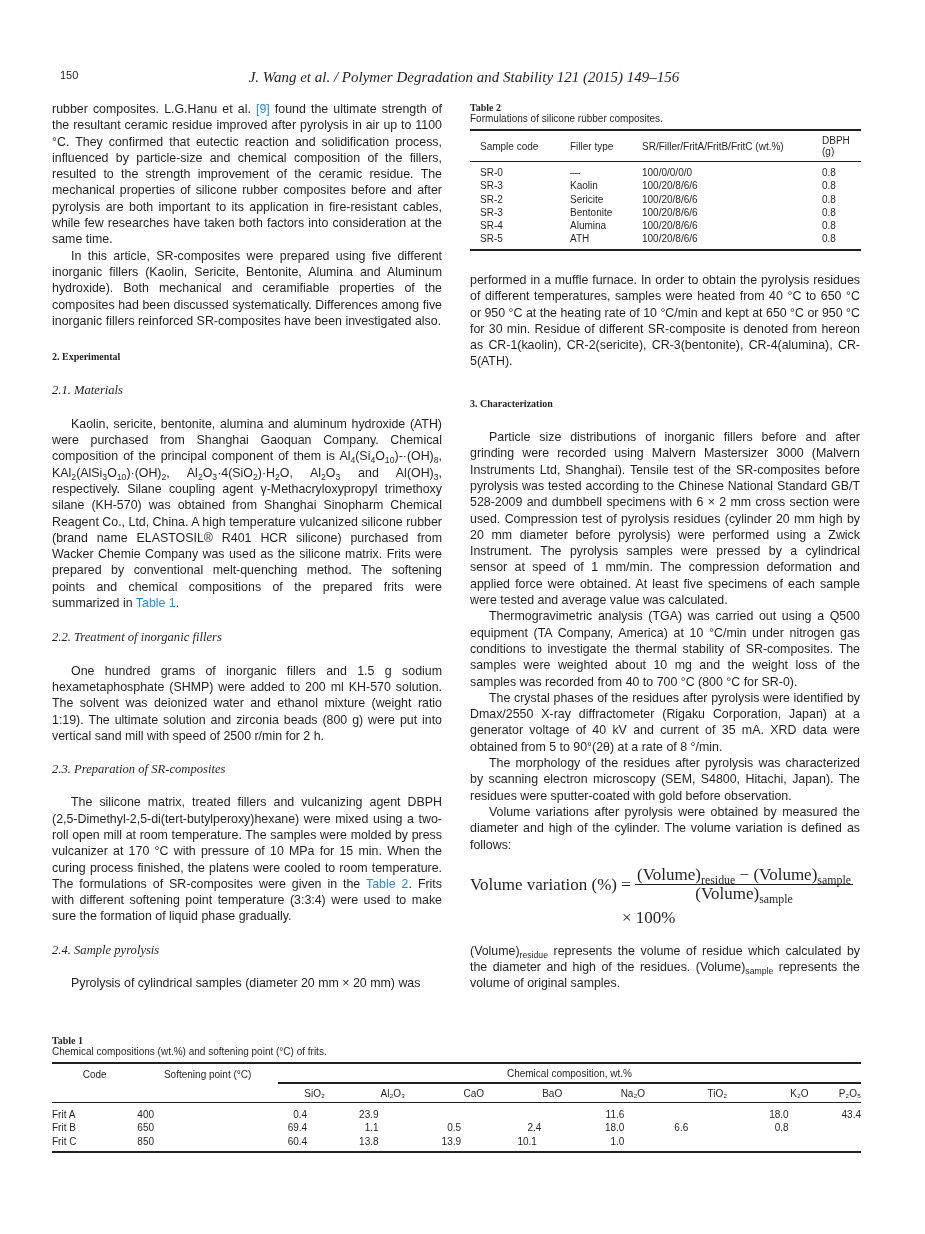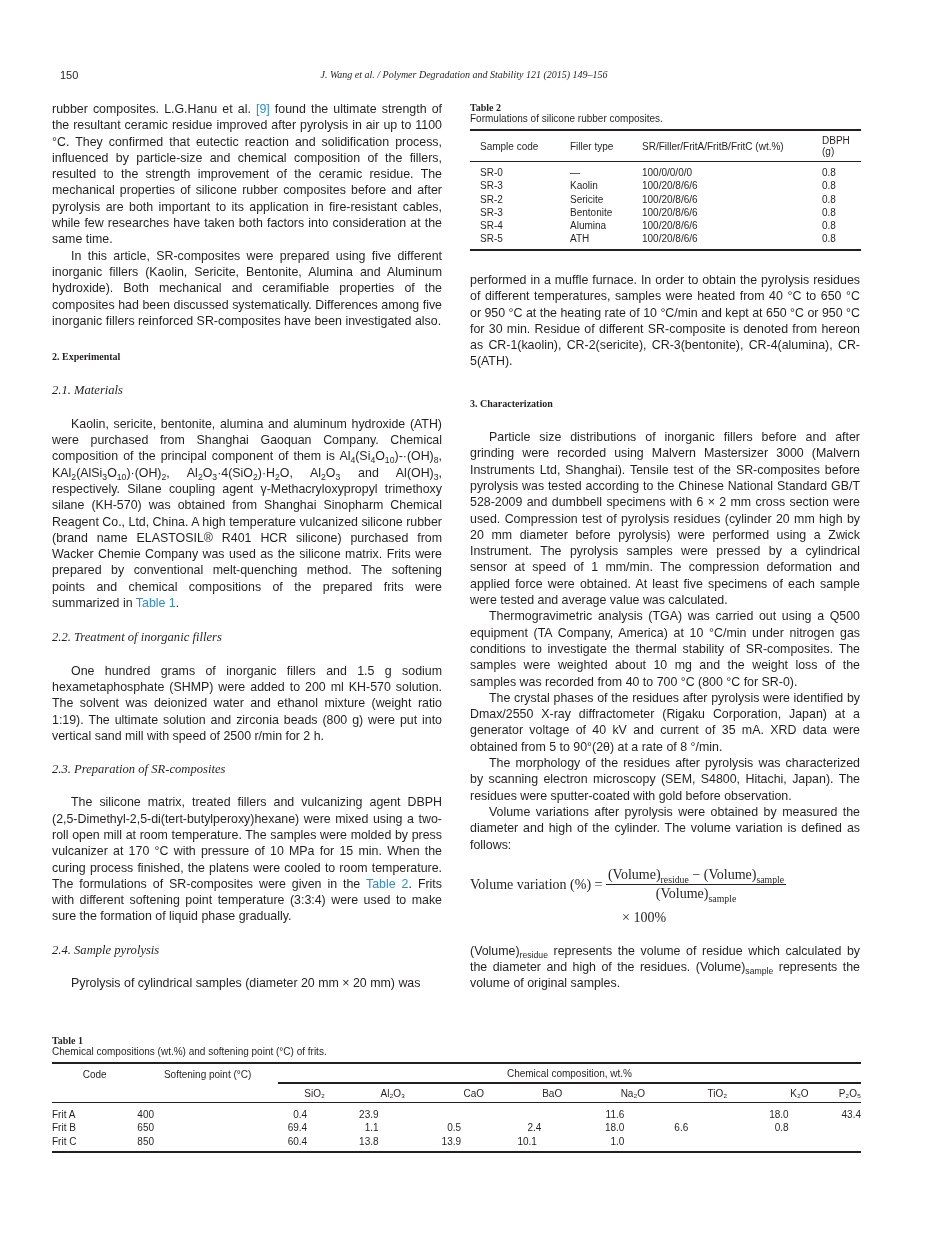--- a/index.html
+++ b/index.html
@@ -1,21 +1,21 @@
 <!DOCTYPE html>
 <html><head>
 <meta charset="utf-8">
 <style>
   html, body { margin:0; padding:0; background:#ffffff; }
   body { width:925px; height:1234px; position:relative; overflow:hidden; color:#231f20;
          font-family: "Liberation Sans", "DejaVu Sans", sans-serif; }
   .abs { position:absolute; }
   .running-head { top:69px; left:60px; width:808px; height:16px; font-size:11px; }
   .running-head .pgno { position:absolute; left:0; top:0; }
-  .running-head .journal { position:absolute; left:0; right:0; text-align:center; font-style:italic; font-family:"Liberation Serif", serif; font-size:10px; }
+  .running-head .journal { position:absolute; left:0; right:0; text-align:center; font-style:italic; font-family:"Liberation Serif", serif; font-size:15px; }
   .col { position:absolute; width:390px; font-family:"Liberation Sans", sans-serif; font-size:12.4px; line-height:16.3px; }
   .col p { margin:0; text-align:justify; }
   .col p.ind { text-indent:19px; }
   .left { left:52px; top:101px; }
   .right { left:470px; }
   .link { color:#2a8fce; }
   h2 { font-family:"Liberation Serif", serif; font-weight:bold; font-size:10px; margin:0; }
   h3 { font-family:"Liberation Serif", serif; font-style:italic; font-weight:normal; font-size:12.6px; margin:0; }
   .tcap-title { font-weight:bold; font-size:10px; font-family:"Liberation Serif", serif; }
   .tcap-desc { font-size:10px; }
@@ -25,21 +25,21 @@
   .t2 th { font-weight:normal; text-align:left; padding:4px 0 4px 10px; border-bottom:1px solid #231f20; }
   .t2 td { padding:0 0 0 10px; line-height:13.3px; }
   .t2 tr.first td { padding-top:4px; }
   .t2 tr.last td { padding-bottom:3px; }
   .t1 { position:absolute; left:52px; top:1035px; width:809px; }
   .t1 table { width:809px; margin-top:5px; border-top:2px solid #231f20; border-bottom:2px solid #231f20; }
   .t1 th { font-weight:normal; text-align:center; padding:4px 0 3px 0; }
   .t1 td { line-height:13.3px; padding:0; }
   .t1 .subhead th { border-top:2px solid #231f20; padding:4px 0 3px 0; border-bottom:1px solid #231f20; }
   .t1 .subhead th.blank { border-top:none; }
-  .formula { font-family:"Liberation Serif", serif; font-size:14px; }
+  .formula { font-family:"Liberation Serif", serif; font-size:17px; }
   .frac { display:inline-block; vertical-align:middle; text-align:center; }
   .frac .num-line { border-bottom:1px solid #231f20; padding:0 2px 1px; }
   .frac .den-line { padding-top:1px; }
   sub, sup { font-size:70%; line-height:0; }
 </style>
 </head>
 <body>
 
 <div class="abs running-head">
   <span class="pgno">150</span>

